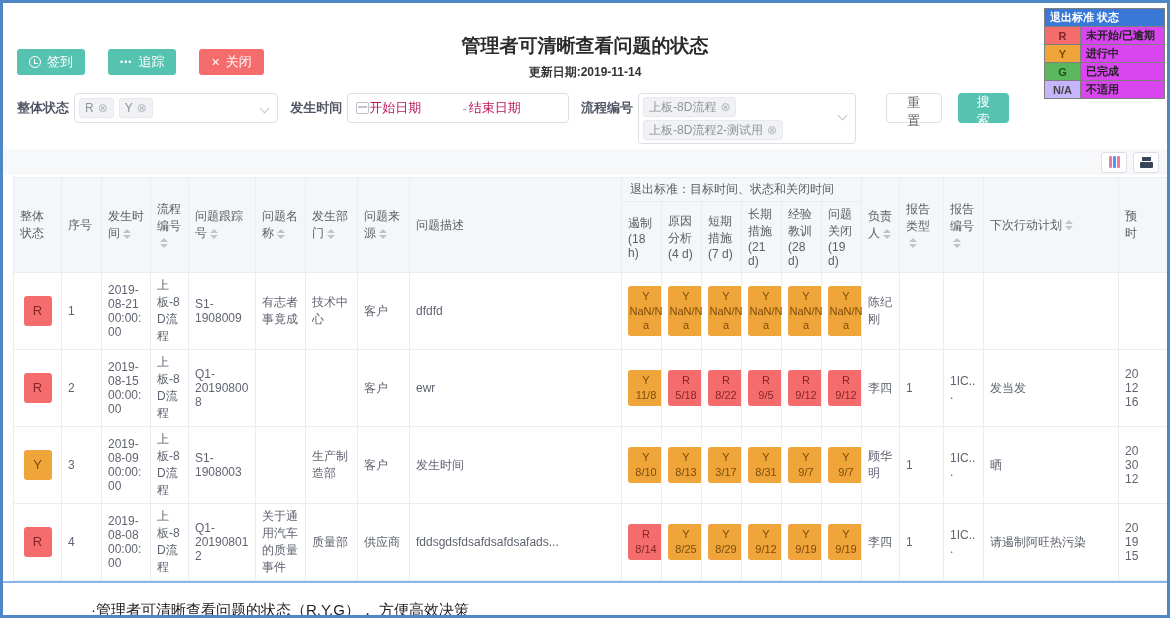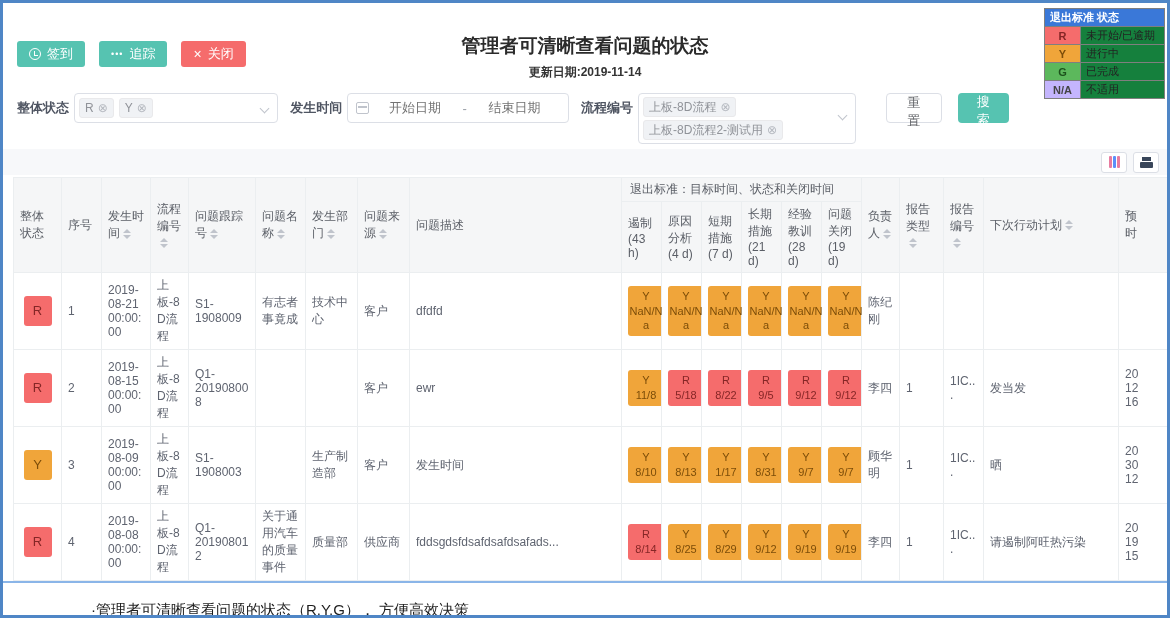--- a/index.html
+++ b/index.html
@@ -1,55 +1,55 @@
 <!DOCTYPE html>
 <html><head>
 <meta charset="utf-8">
 <style>
   * { margin:0; padding:0; box-sizing:border-box; }
   body { font-family:"Liberation Sans","DejaVu Sans",sans-serif; background:#fff; }
   .page { width:1170px; height:618px; border:3px solid #4f86c6; background:#fff; position:relative; overflow:hidden; }
 
   
   .hdr { position:relative; height:86px; }
-  .actions { position:absolute; left:14px; top:38px; display:flex; gap:14px; }
+  .actions { position:absolute; left:14px; top:46px; display:flex; gap:23px; }
   .btn { display:inline-flex; align-items:center; gap:6px; height:26px; padding:0 12px;
          border:none; border-radius:3px; color:#fff; font-size:13px; cursor:pointer; }
   .btn.teal { background:#56c3b1; }
   .btn.red  { background:#f56c6c; }
   .clock { width:12px; height:12px; border:1.5px solid #fff; border-radius:50%; position:relative; display:inline-block; }
   .clock::after { content:""; position:absolute; left:4px; top:2px; width:3px; height:4px;
                   border-left:1.5px solid #fff; border-bottom:1.5px solid #fff; }
   .page-title { text-align:center; padding-top:30px; font-size:19px; font-weight:bold; color:#2b2b2b; }
   .upd { text-align:center; font-size:12px; font-weight:bold; color:#333; margin-top:5px; }
 
   
   .legend { position:absolute; top:5px; right:2px; border-collapse:collapse; font-size:11px; z-index:5; background:#fff; }
   .legend th, .legend td { border:1px solid #7f7f7f; padding:1px 5px; height:17px;margin-left:34px; }
   .legend th { background:#3a78d8; color:#fff; font-weight:bold; text-align:left; }
   .legend .code { width:36px; text-align:center; font-weight:bold; }
-  .legend .lbl { width:84px; background:#15803d; color:#222; }
+  .legend .lbl { width:84px; background:#d946ef; color:#222;font-weight:bold; }
 
   
   .filters { display:flex; align-items:flex-start; padding:0 0 0 14px; margin-top:4px; height:50px; }
   .flabel { font-size:13px; font-weight:bold; color:#4f5562; line-height:30px; white-space:nowrap; }
   .box { border:1px solid #dcdfe6; border-radius:4px; background:#fff; position:relative; }
   .sel { display:flex; align-items:center; gap:5px; height:30px; padding:2px 22px 2px 4px; margin-left:5px; }
   .sel.multi { flex-direction:column; align-items:flex-start; height:auto; min-height:44px; padding:3px 22px 3px 4px; }
   .chev { position:absolute; right:9px; top:11px; width:7px; height:7px;
           border-right:1.5px solid #c0c4cc; border-bottom:1.5px solid #c0c4cc; transform:rotate(45deg); }
   .sel.multi .chev { top:18px; }
   .tag { display:inline-flex; align-items:center; gap:4px; background:#f0f2f5; border:1px solid #e9e9eb;
          border-radius:3px; height:20px; padding:0 5px; font-size:12px; color:#909399; white-space:nowrap; }
   .tag .x { color:#b4b8bf; font-size:12px; cursor:pointer; line-height:1; }
   .tag .x::before { content:"⊗"; }
   .datebox { display:flex; align-items:center; height:30px; width:226px; margin-left:5px; padding:0 8px; font-size:13px; }
   .cal { width:13px; height:12px; border:1px solid #c0c4cc; border-radius:2px; position:relative; flex:none; }
   .cal::before { content:""; position:absolute; left:1px; right:1px; top:3px; height:1.5px; background:#c0c4cc; }
-  .ph { color:#737373; flex:1; text-align:center; }
+  .ph { color:#be185d; flex:1; text-align:left; }
   .dash { color:#9aa0a8; padding:0 2px; }
   .btn-plain { height:30px; padding:0 14px; background:#fff; border:1px solid #dcdfe6; border-radius:4px;
                font-size:13px; color:#606266; cursor:pointer; margin-left:30px; }
   .btn-search { height:30px; padding:0 13px; background:#56c3b1; border:none; border-radius:4px;
                 font-size:13px; color:#fff; cursor:pointer; margin-left:16px; margin-right:158px; }
 
   
   .tbl-sec { margin-top:6px; border-bottom:2px solid #8ab5e8; }
   .tbl-toolbar { height:26px; background:#f7f8fa; display:flex; justify-content:flex-end; align-items:center;
                  gap:6px; padding-right:8px; margin-bottom:2px; }
@@ -231,21 +231,21 @@
             <th rowspan="2"><span>问题描述</span></th>
             <th class="grp" colspan="6">退出标准：目标时间、状态和关闭时间</th>
             <th rowspan="2"><span>负责人</span><span class="caret"><b></b><s></s></span></th>
             <th rowspan="2"><span>报告类型</span><span class="caret"><b></b><s></s></span></th>
             <th rowspan="2"><span>报告编号</span><span class="caret"><b></b><s></s></span></th>
             <th rowspan="2"><span>下次行动计划</span><span class="caret"><b></b><s></s></span></th>
             <th rowspan="2"><span class="prewrap">预
 时</span></th>
           </tr>
         <tr>
-            <th><span>遏制(43 h)</span></th>
+            <th><span>遏制(18 h)</span></th>
             <th><span>原因分析(4 d)</span></th>
             <th><span>短期措施(7 d)</span></th>
             <th><span>长期措施(21 d)</span></th>
             <th><span>经验教训(28 d)</span></th>
             <th><span>问题关闭(19 d)</span></th>
           </tr>
       </thead>
       <tbody>
           <tr class="data">
             <td class="td-c"><span class="badge st-red">R</span></td>
@@ -327,21 +327,21 @@
             <td>生产制造部</td>
             <td>客户</td>
             <td>发生时间</td>
             <td class="td-c">
               <span class="chip st-yellow"><span>Y</span><br><span>8/10</span></span>
             </td>
             <td class="td-c">
               <span class="chip st-yellow"><span>Y</span><br><span>8/13</span></span>
             </td>
             <td class="td-c">
-              <span class="chip st-yellow"><span>Y</span><br><span>1/17</span></span>
+              <span class="chip st-yellow"><span>Y</span><br><span>3/17</span></span>
             </td>
             <td class="td-c">
               <span class="chip st-yellow"><span>Y</span><br><span>8/31</span></span>
             </td>
             <td class="td-c">
               <span class="chip st-yellow"><span>Y</span><br><span>9/7</span></span>
             </td>
             <td class="td-c">
               <span class="chip st-yellow"><span>Y</span><br><span>9/7</span></span>
             </td>

